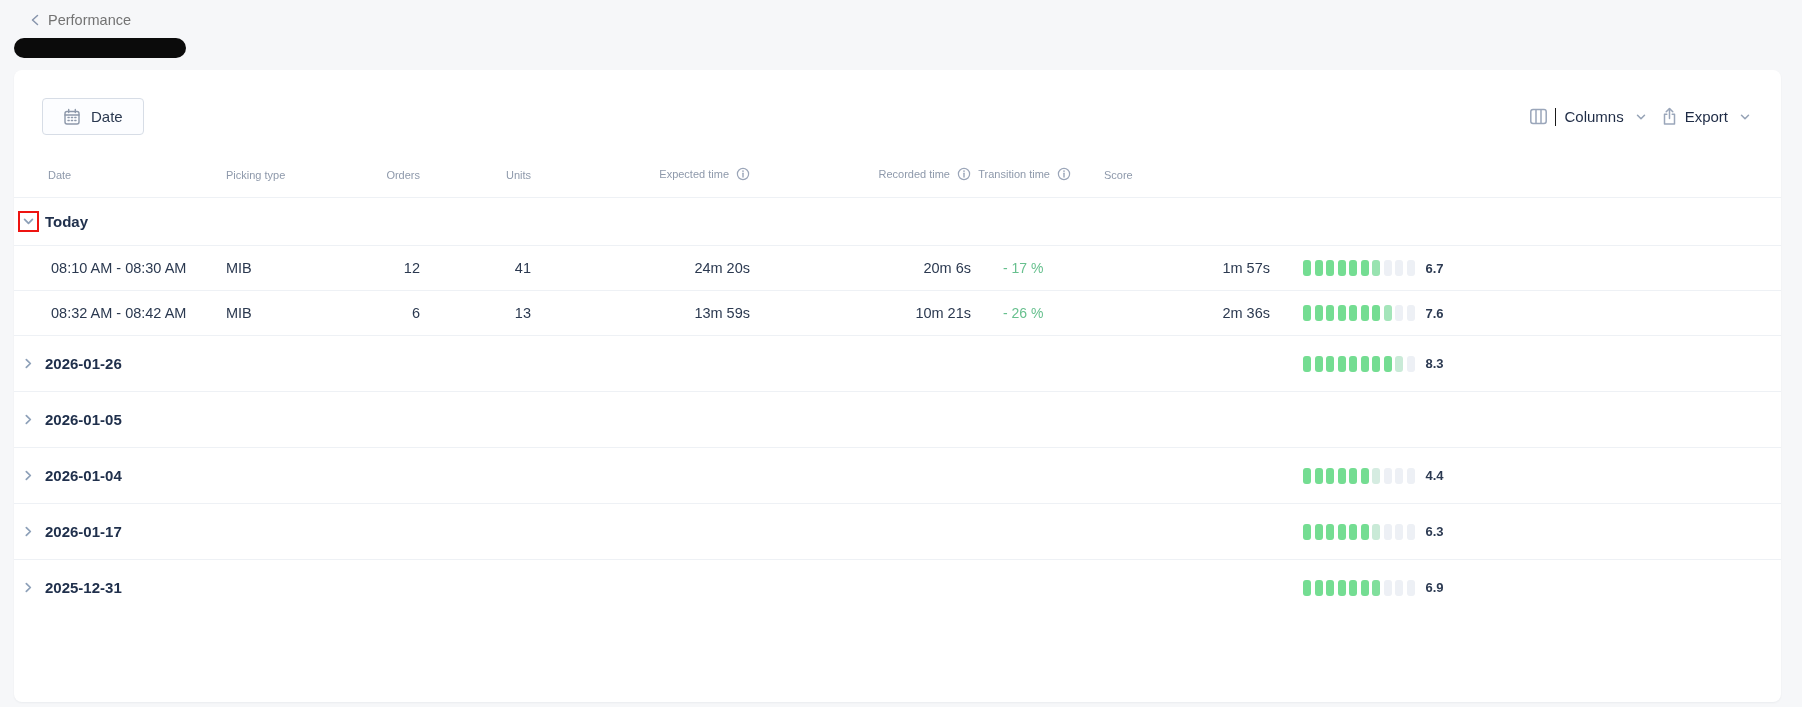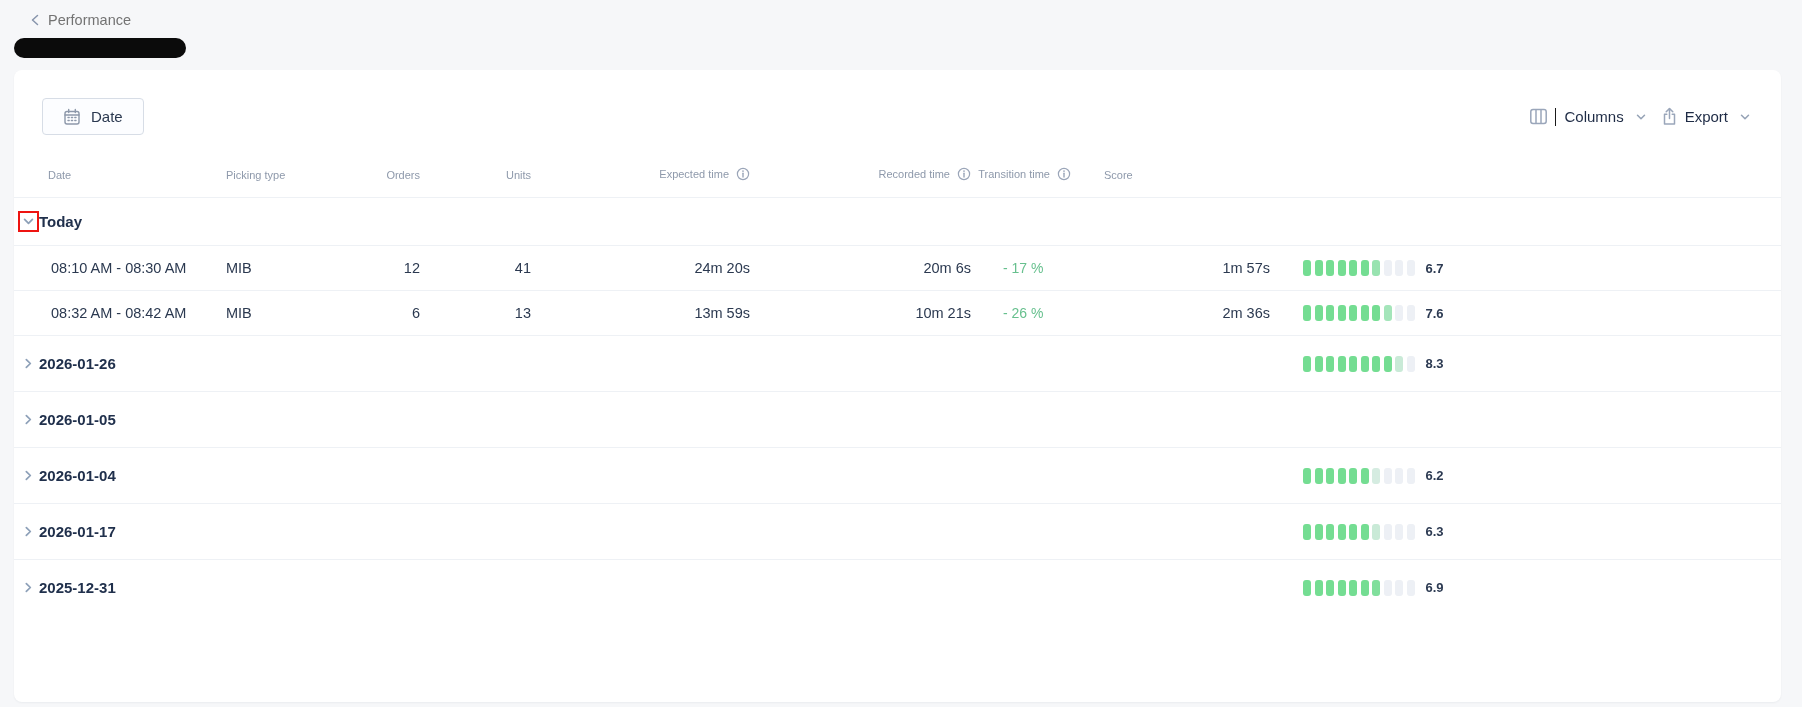--- a/index.html
+++ b/index.html
@@ -38,21 +38,21 @@
   .c7 { padding-left:32px; }
   .c9 { padding-left:33px; }
 
   .thead { height:62px; }
   .thead .cell { align-self:end; padding-bottom:16px; color:#8e99ab; font-size:11px; gap:7px; }
 
   .group-row { height:56px; border-top:1px solid #eef1f5; cursor:pointer; }
   .group-row.gr-first { height:48px; }
   .detail-row { height:45px; border-top:1px solid #eef1f5; }
 
-  .group-row .c1 { padding-left:4px; }
+  .group-row .c1 { padding-left:4px; gap:6px; }
   .chev-box { width:21px; height:21px; min-width:21px; display:flex; align-items:center; justify-content:center;
               border:2.5px solid transparent; background:none; cursor:pointer; padding:0; }
   .chev-box.hl { border-color:#ee1411; }
   .group-label { font-size:15px; font-weight:700; color:#20304c; }
 
   .delta { color:#67c08e; font-size:14px; }
 
   .scorecell { display:flex; align-items:center; }
   .bar { display:flex; gap:3.5px; }
   .seg { width:8px; height:16px; border-radius:3px; }
@@ -307,21 +307,21 @@
             <span class="seg" style="background: rgb(116, 221, 146);"></span>
             <span class="seg" style="background: rgb(116, 221, 146);"></span>
             <span class="seg" style="background: rgb(116, 221, 146);"></span>
             <span class="seg" style="background: rgb(116, 221, 146);"></span>
             <span class="seg" style="background: rgb(116, 221, 146);"></span>
             <span class="seg" style="background: rgb(213, 236, 225);"></span>
             <span class="seg" style="background: rgb(237, 240, 245);"></span>
             <span class="seg" style="background: rgb(237, 240, 245);"></span>
             <span class="seg" style="background: rgb(237, 240, 245);"></span>
           </div>
-          <span class="score-val">6.2</span>
+          <span class="score-val">4.4</span>
         </div>
       </div>
       <div class="row group-row">
         <div class="cell c1">
           <button class="chev-box">
             <svg width="13" height="13" viewBox="0 0 12 12" fill="none">
               <path d="M4 2.4 L7.7 6 L4 9.6" stroke="#8da0b8" stroke-width="1.6" stroke-linecap="round" stroke-linejoin="round"></path>
             </svg>
           </button>
           <span class="group-label">2026-01-17</span>

